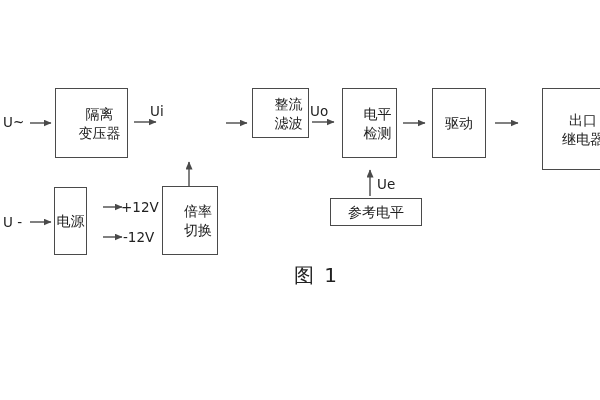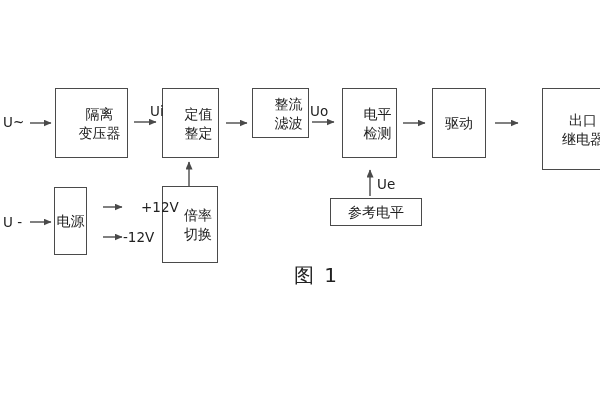--- a/index.html
+++ b/index.html
@@ -47,24 +47,20 @@
       <line x1="189" y1="186" x2="189" y2="162" marker-end="url(#ah)"></line>
       <line x1="370" y1="196" x2="370" y2="170" marker-end="url(#ah)"></line>
     </g>
   </svg>
 
   <div class="box two" style="left:55px;top:88px;width:73px;height:70px">
     <span>隔离</span>
     <span>变压器</span>
   </div>
 
-  <div class="box two" style="left:162px;top:88px;width:57px;height:70px">
-    <span>定值</span>
-    <span>整定</span>
-  </div>
 
   <div class="box two" style="left:252px;top:88px;width:57px;height:50px">
     <span>整流</span>
     <span>滤波</span>
   </div>
 
   <div class="box" style="left:432px;top:88px;width:54px;height:70px">
     <span>驱动</span>
   </div>
 
@@ -75,32 +71,32 @@
 
   <div class="box two" style="left:542px;top:88px;width:66px;height:82px">
     <span>出口</span>
     <span>继电器</span>
   </div>
 
   <div class="box" style="left:54px;top:187px;width:33px;height:68px">
     <span>电源</span>
   </div>
 
-  <div class="box two" style="left:162px;top:186px;width:56px;height:77px">
+  <div class="box two" style="left:162px;top:186px;width:56px;height:69px">
     <span>倍率</span>
     <span>切换</span>
   </div>
 
   <div class="box" style="left:330px;top:198px;width:92px;height:28px">
     <span>参考电平</span>
   </div>
 
   <span class="lbl" style="left:3px;top:114px">U~</span>
   <span class="lbl" style="left:3px;top:214px">U -</span>
   <span class="lbl" style="left:150px;top:103px">Ui</span>
   <span class="lbl" style="left:310px;top:103px">Uo</span>
   <span class="lbl" style="left:377px;top:176px">Ue</span>
-  <span class="lbl" style="left:141px;top:199px">+12V</span>
+  <span class="lbl" style="left:121px;top:199px">+12V</span>
   <span class="lbl" style="left:123px;top:229px">-12V</span>
 
   <span class="caption" style="left:294px;top:262px">图 1</span>
 
 </div>
 
 </body></html>

